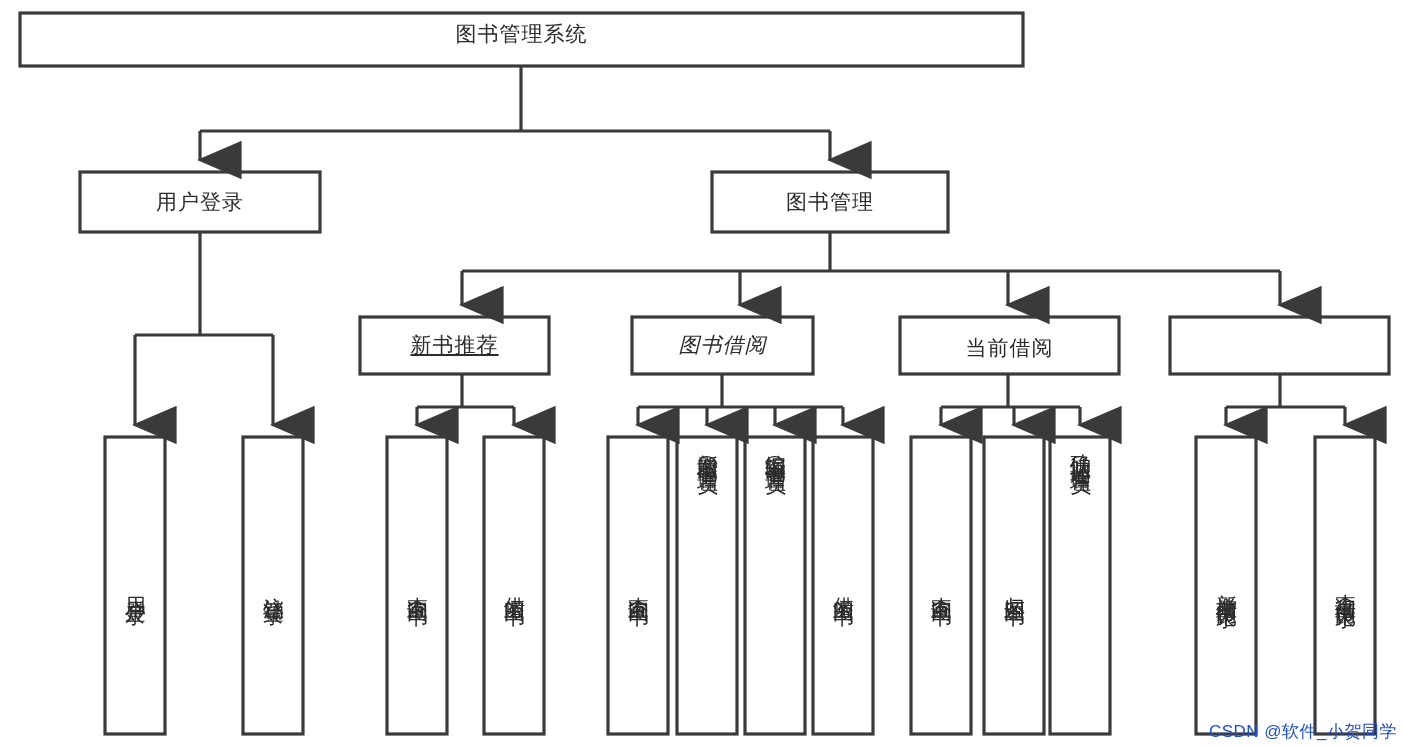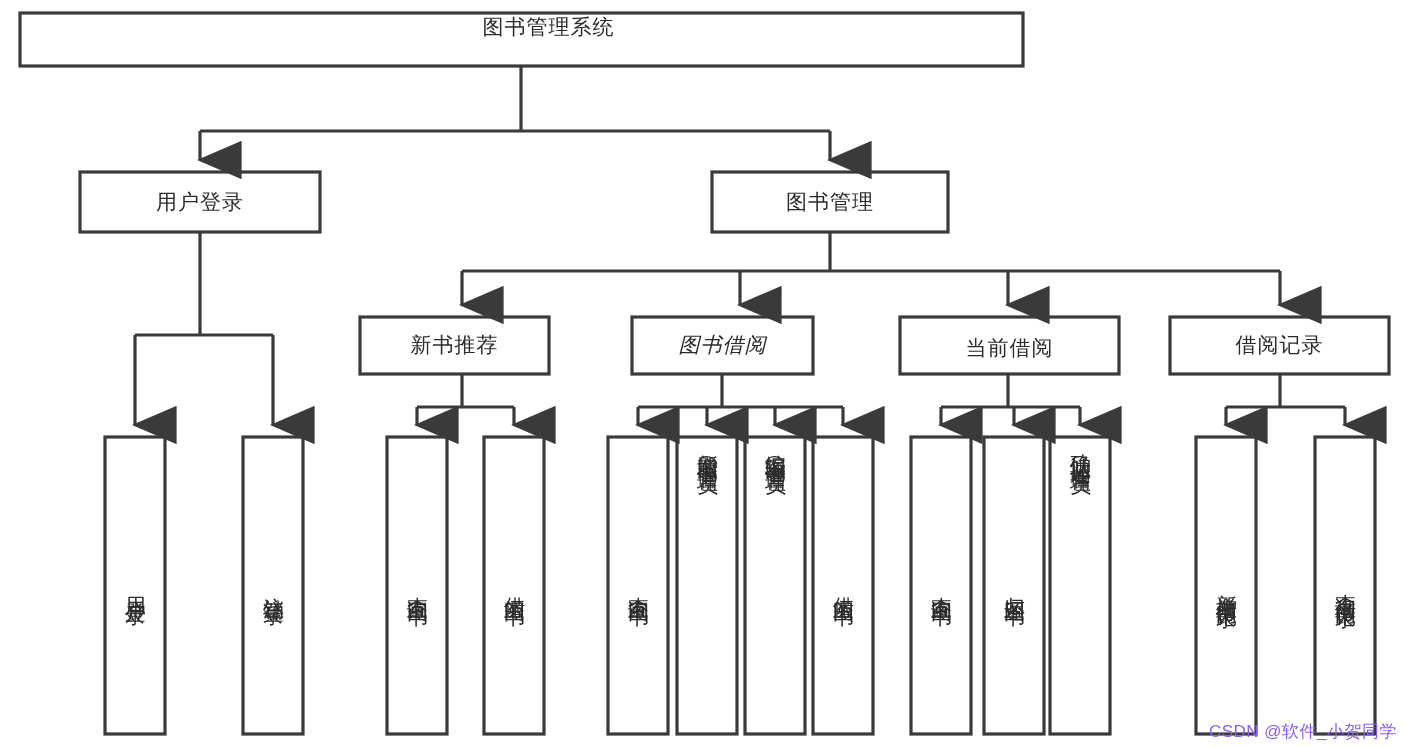--- a/index.html
+++ b/index.html
@@ -27,21 +27,21 @@
     writing-mode:vertical-rl;
     text-orientation:upright;
     font-size:21px;
     letter-spacing:3px;
     white-space:nowrap;
   }
   .watermark{
     position:absolute;
     right:8px;bottom:4px;
     font-size:17px;
-    color:#8b5cf6;
+    color:#1d4ed8;
     font-family:"Liberation Sans","DejaVu Sans",sans-serif;
     letter-spacing:0.5px;
     white-space:nowrap;
   }
 </style>
 </head>
 <body>
 
 <div id="diagram-root">
 
@@ -114,29 +114,28 @@
     <path class="conn" d="M941,407 L941,425" marker-end="url(#ah)"></path>
     <path class="conn" d="M1014,407 L1014,425" marker-end="url(#ah)"></path>
     <path class="conn" d="M1080,407 L1080,425" marker-end="url(#ah)"></path>
 
     <path class="conn" d="M1280,374 L1280,407"></path>
     <path class="conn" d="M1226,407 L1345,407"></path>
     <path class="conn" d="M1226,407 L1226,425" marker-end="url(#ah)"></path>
     <path class="conn" d="M1345,407 L1345,425" marker-end="url(#ah)"></path>
   </svg>
 
-  <div class="node-label h-label" style="left:20px;top:1px;width:1003px;height:53px;margin-left:27px;">图书管理系统</div>
+  <div class="node-label h-label" style="left:20px;top:8px;width:1003px;height:53px;">图书管理系统</div>
 
   <div class="node-label h-label" style="left:80px;top:172px;width:240px;height:60px;">用户登录</div>
   <div class="node-label h-label" style="left:712px;top:172px;width:236px;height:60px;">图书管理</div>
 
-  <div class="node-label h-label" style="left:360px;top:317px;width:189px;height:57px;">新书推荐</div>
+  <div class="node-label h-label" style="left:360px;top:317px;width:189px;height:57px;text-decoration:underline;">新书推荐</div>
   <div class="node-label h-label" style="left:632px;top:317px;width:181px;height:57px;font-style:italic;">图书借阅</div>
   <div class="node-label h-label" style="left:900px;top:317px;width:219px;height:63px;">当前借阅</div>
-  <div class="node-label h-label" style="left:1170px;top:317px;width:219px;height:57px;">借阅记录</div>
 
   <div class="node-label" style="left:105px;top:437px;width:60px;height:297px;">
     <span class="v-label">用户登录</span>
   </div>
   <div class="node-label" style="left:243px;top:437px;width:60px;height:297px;">
     <span class="v-label">注销登录</span>
   </div>
 
   <div class="node-label" style="left:387px;top:437px;width:60px;height:297px;">
     <span class="v-label">查询图书</span>

